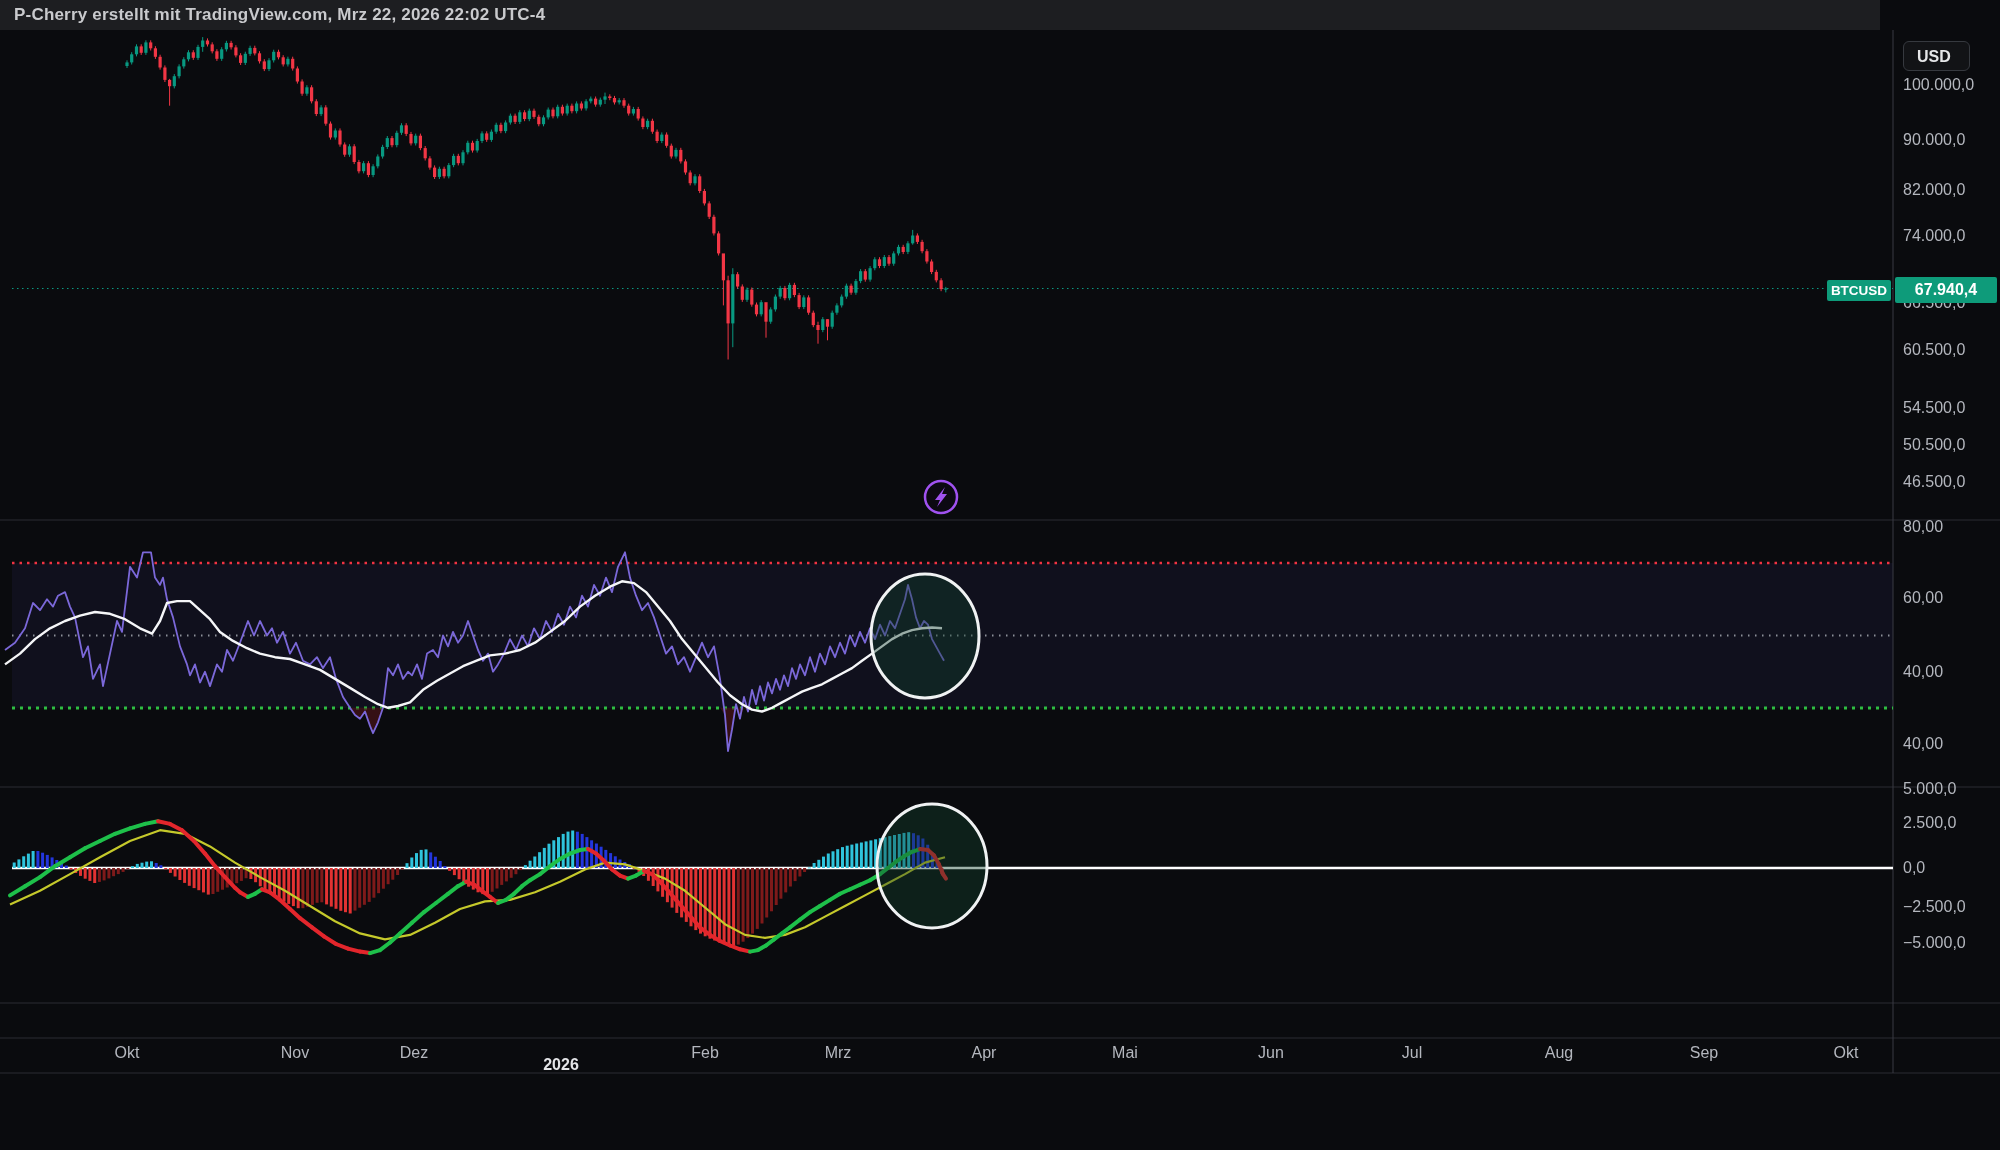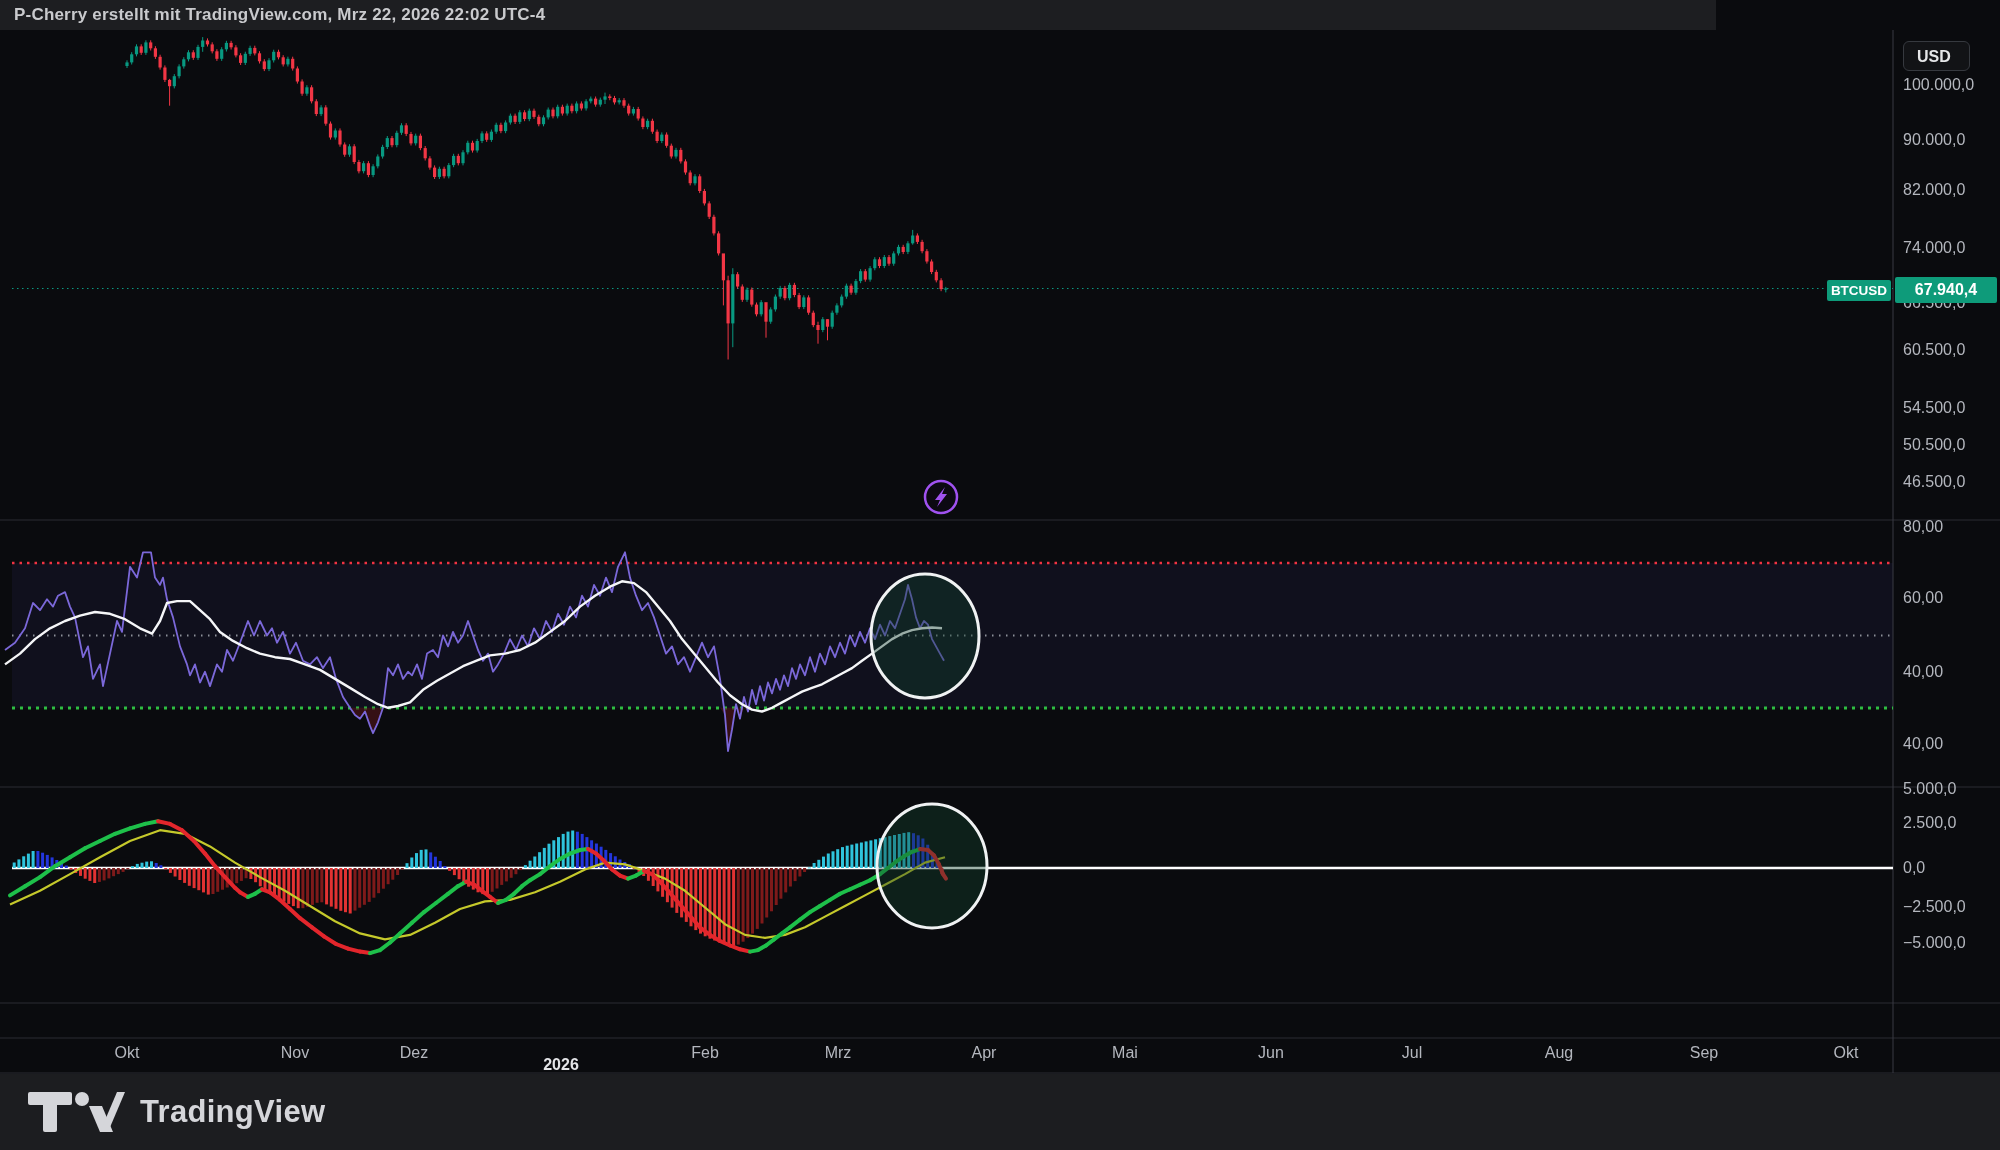--- a/index.html
+++ b/index.html
@@ -1,18 +1,18 @@
 <!DOCTYPE html>
 <html><head>
 <meta charset="utf-8">
 <style>
   html,body{margin:0;padding:0;background:#0a0b0e;overflow:hidden;}
   .stage{position:relative;width:2000px;height:1150px;background:#0a0b0e;
          font-family:"Liberation Sans",sans-serif;}
-  .topbar{position:absolute;left:0;top:0;width:1716px;height:30px;background:#1d1e21;z-index:4;}
+  .topbar{position:absolute;left:0;top:0;width:1880px;height:30px;background:#1d1e21;z-index:4;}
   .topbar span{position:absolute;left:14px;top:5px;font-size:17px;font-weight:600;color:#c9cacd;letter-spacing:.2px;}
   .footer{position:absolute;left:0;top:1074px;width:2000px;height:76px;background:#1c1d20;z-index:4;}
   .tv-logo{position:absolute;left:26px;top:16px;display:flex;align-items:center;gap:12px;cursor:pointer;}
   .tv-logo span{font-size:31px;font-weight:700;color:#d5d6da;letter-spacing:.3px;}
   #chart-svg{position:absolute;left:0;top:0;z-index:2;}
   .pane-title{position:absolute;left:16px;top:36px;z-index:1;display:flex;align-items:center;gap:14px;
               font-size:17px;color:#e6e7ea;white-space:nowrap;}
   .pane-title .sym{font-weight:600;}
   .ohlc{display:flex;gap:14px;}
   .ohlc .pair{display:flex;gap:2px;}
@@ -728,39 +728,24 @@
       <circle cx="941" cy="497" r="16" fill="rgba(20,8,30,0.3)" stroke="#A052F0" stroke-width="2.5"></circle>
       <path d="M 945,487 L 935,500 L 940,500 L 937,507 L 947,494 L 942,494 Z" fill="#A052F0"></path>
     </svg>
 
   <div id="price-axis"></div>
   <div class="axis-btn">USD</div>
   <div class="sym-tag">BTCUSD</div>
   <div class="price-badge">67.940,4</div>
   <div id="time-axis"></div>
 
-  <div class="footer">
-    <div class="tv-logo">
-      <svg width="102" height="44" viewBox="0 0 102 44">
-        <g fill="#d5d6da">
-          <rect x="2" y="2" width="44" height="13" rx="2"></rect>
-          <rect x="17" y="2" width="14" height="40" rx="2"></rect>
-          <circle cx="56" cy="9" r="7"></circle>
-          <path d="M52 2 h16 l10 24 10-24 h13 l-17 40 h-14 Z" transform="translate(0,0) scale(0.0,0.0)"></path>
-          <path d="M63 16 L74 42 h13 L76 16 Z"></path>
-          <path d="M99 2 L82 42 h-8 L91 2 Z"></path>
-        </g>
-      </svg>
-      <span>TradingView</span>
-    </div>
-  </div>
 <div class="axis-label" style="top: 85px; left: 1903px;">100.000,0</div>
     <div class="axis-label" style="top: 140px; left: 1903px;">90.000,0</div>
     <div class="axis-label" style="top: 190px; left: 1903px;">82.000,0</div>
-    <div class="axis-label" style="top: 248px; left: 1903px;">74.000,0</div>
+    <div class="axis-label" style="top: 236px; left: 1903px;">74.000,0</div>
     <div class="axis-label" style="top: 303px; left: 1903px;">66.500,0</div>
     <div class="axis-label" style="top: 350px; left: 1903px;">60.500,0</div>
     <div class="axis-label" style="top: 408px; left: 1903px;">54.500,0</div>
     <div class="axis-label" style="top: 445px; left: 1903px;">50.500,0</div>
     <div class="axis-label" style="top: 482px; left: 1903px;">46.500,0</div>
     <div class="axis-label" style="top: 527px; left: 1903px;">80,00</div>
     <div class="axis-label" style="top: 598px; left: 1903px;">60,00</div>
     <div class="axis-label" style="top: 672px; left: 1903px;">40,00</div>
     <div class="axis-label" style="top: 744px; left: 1903px;">40,00</div>
     <div class="axis-label" style="top: 789px; left: 1903px;">5.000,0</div>

